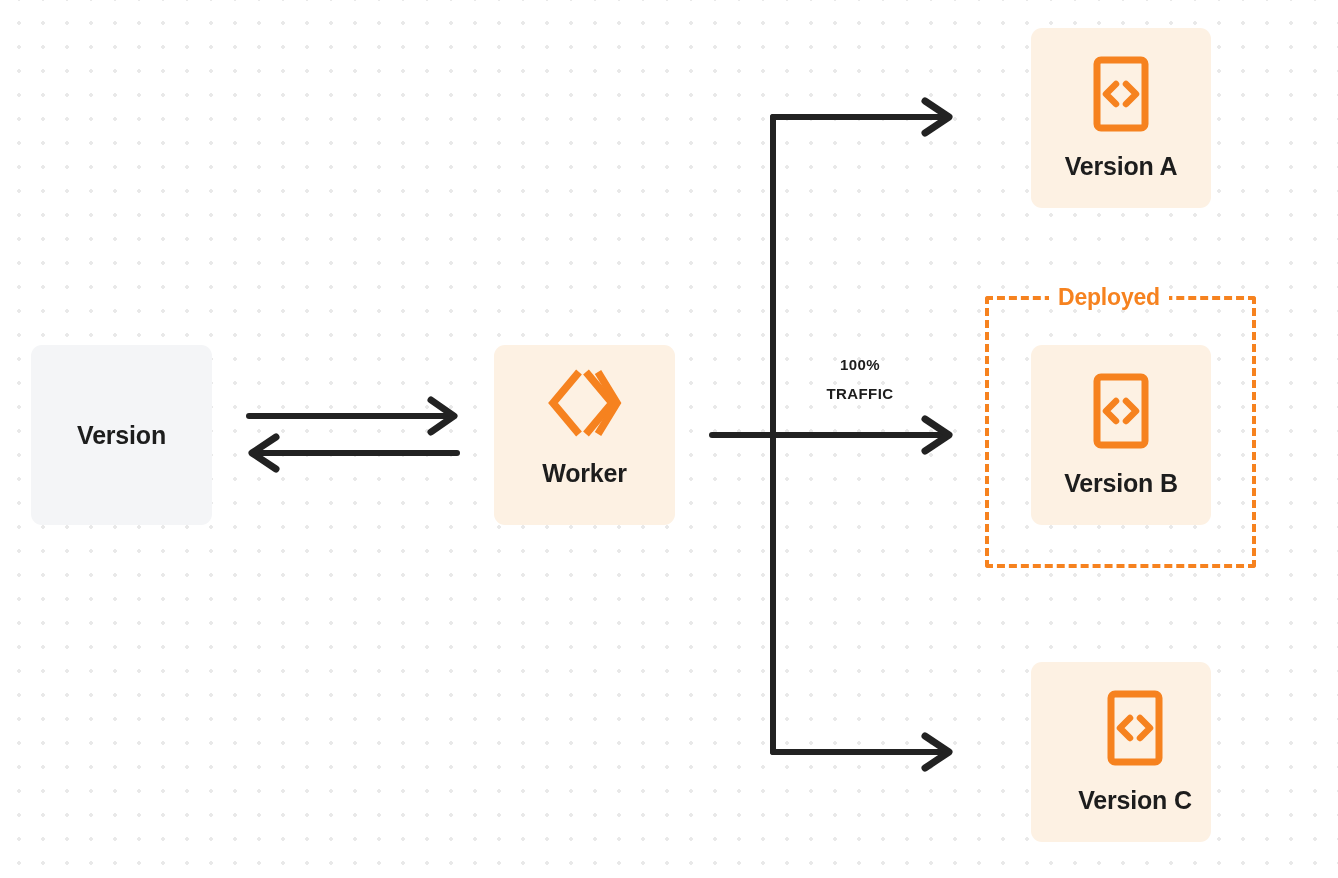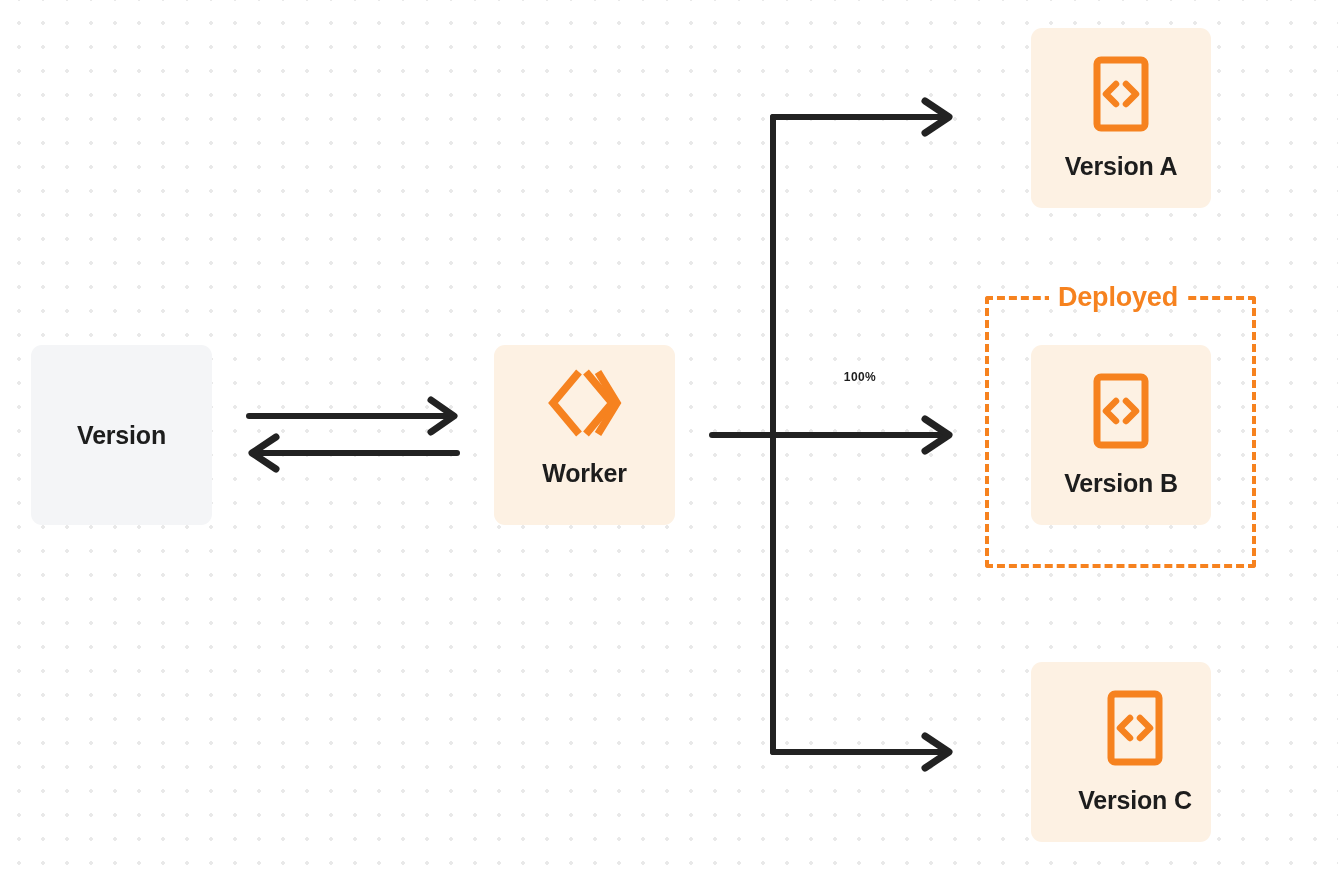--- a/index.html
+++ b/index.html
@@ -76,43 +76,42 @@
     width: 271px;
     height: 272px;
     border: 4px dashed #f6821f;
     border-radius: 3px;
     box-sizing: border-box;
   }
   .deployed-label {
     position: absolute;
     left: 1049px;
     top: 285px;
-    font-size: 27px;
+    font-size: 23px;
     font-weight: 700;
     color: #f6821f;
     background: #ffffff;
     padding: 0 9px;
     line-height: 24px;
     letter-spacing: -0.2px;
     white-space: nowrap;
   }
 
   
   .traffic-label {
     position: absolute;
     left: 779px;
     top: 350px;
     width: 162px;
     text-align: center;
-    font-size: 12px;
+    font-size: 15px;
     font-weight: 700;
     color: #1d1d1d;
     letter-spacing: 0.4px;
     line-height: 1.95;
-    margin-top: 16px;
   }
   .traffic-label div { white-space: nowrap; }
 
   
   .arrows {
     position: absolute;
     left: 0; top: 0;
     width: 1338px;
     height: 878px;
     pointer-events: none;
@@ -221,15 +220,16 @@
         <rect x="4" y="4" width="48" height="68" rx="4" ry="4" fill="none" stroke="#f6821f" stroke-width="7"></rect>
         <polyline points="23,28 13,38 23,48" fill="none" stroke="#f6821f" stroke-width="6.5" stroke-linecap="round" stroke-linejoin="round"></polyline>
         <polyline points="33,28 43,38 33,48" fill="none" stroke="#f6821f" stroke-width="6.5" stroke-linecap="round" stroke-linejoin="round"></polyline>
       </svg>
     </span>
     <span class="node-label">Version C</span>
   </div>
 
   <div class="traffic-label">
     <div>100%</div>
+    <div>TRAFFIC</div>
   </div>
 
 </div>
 
 </body></html>

